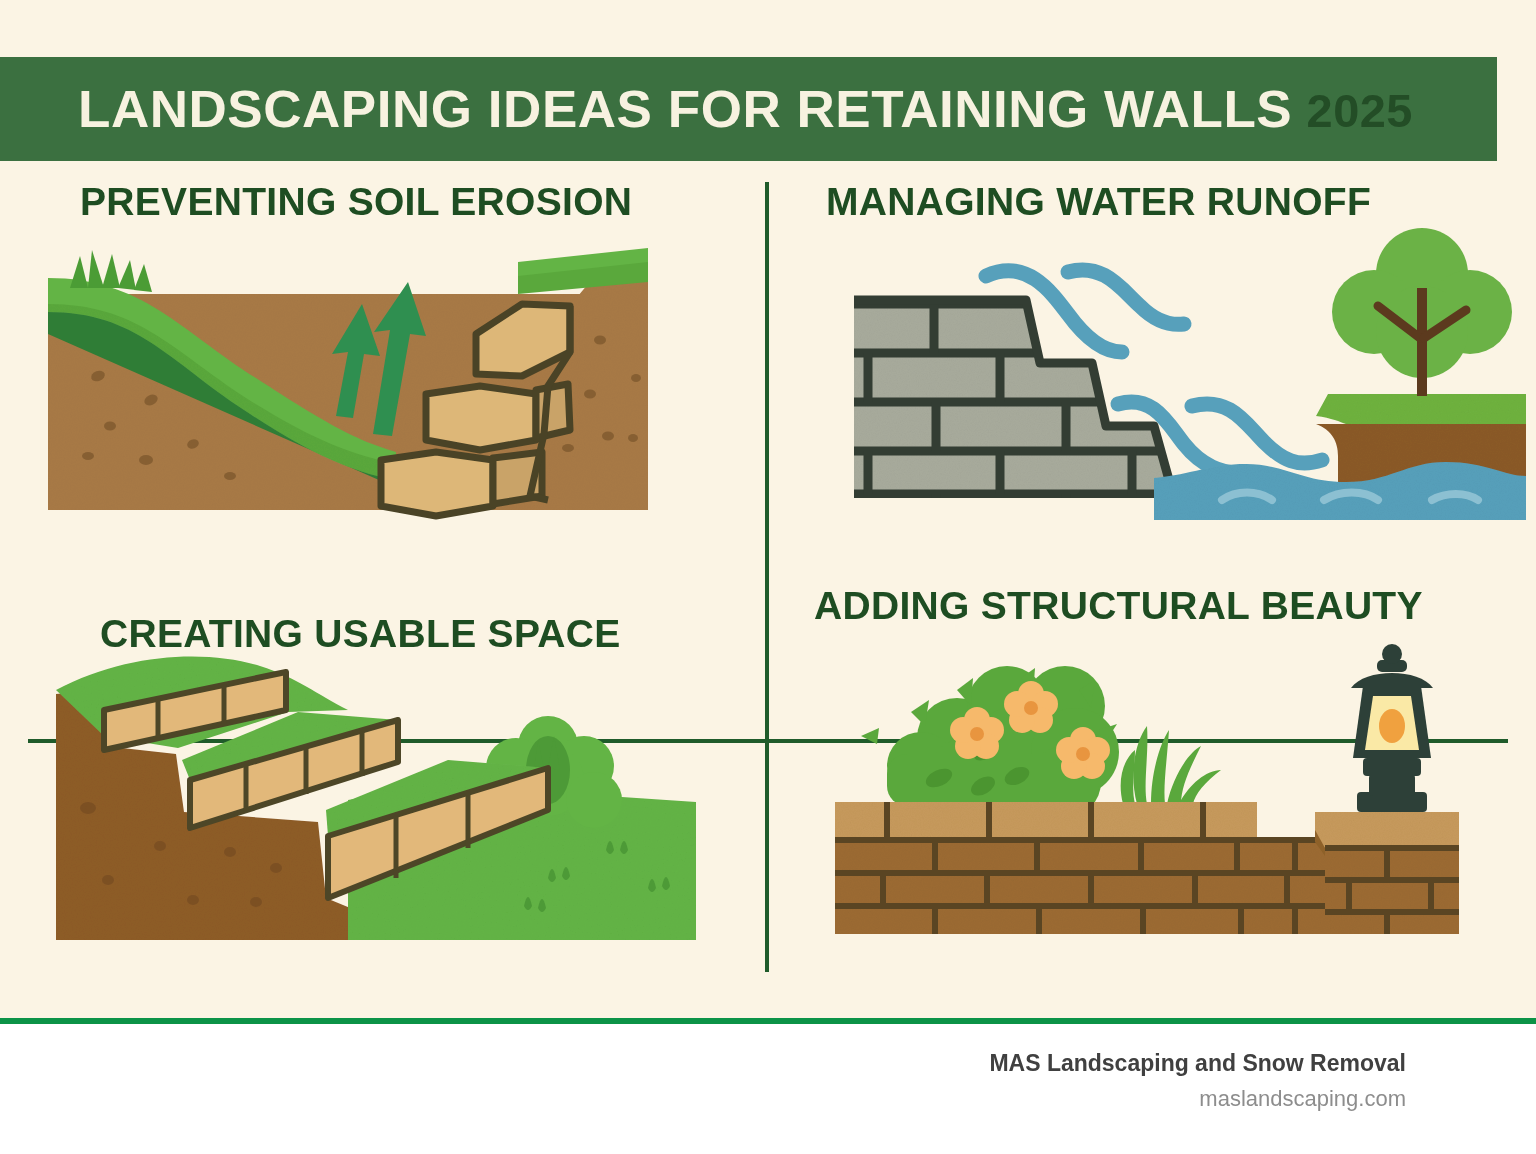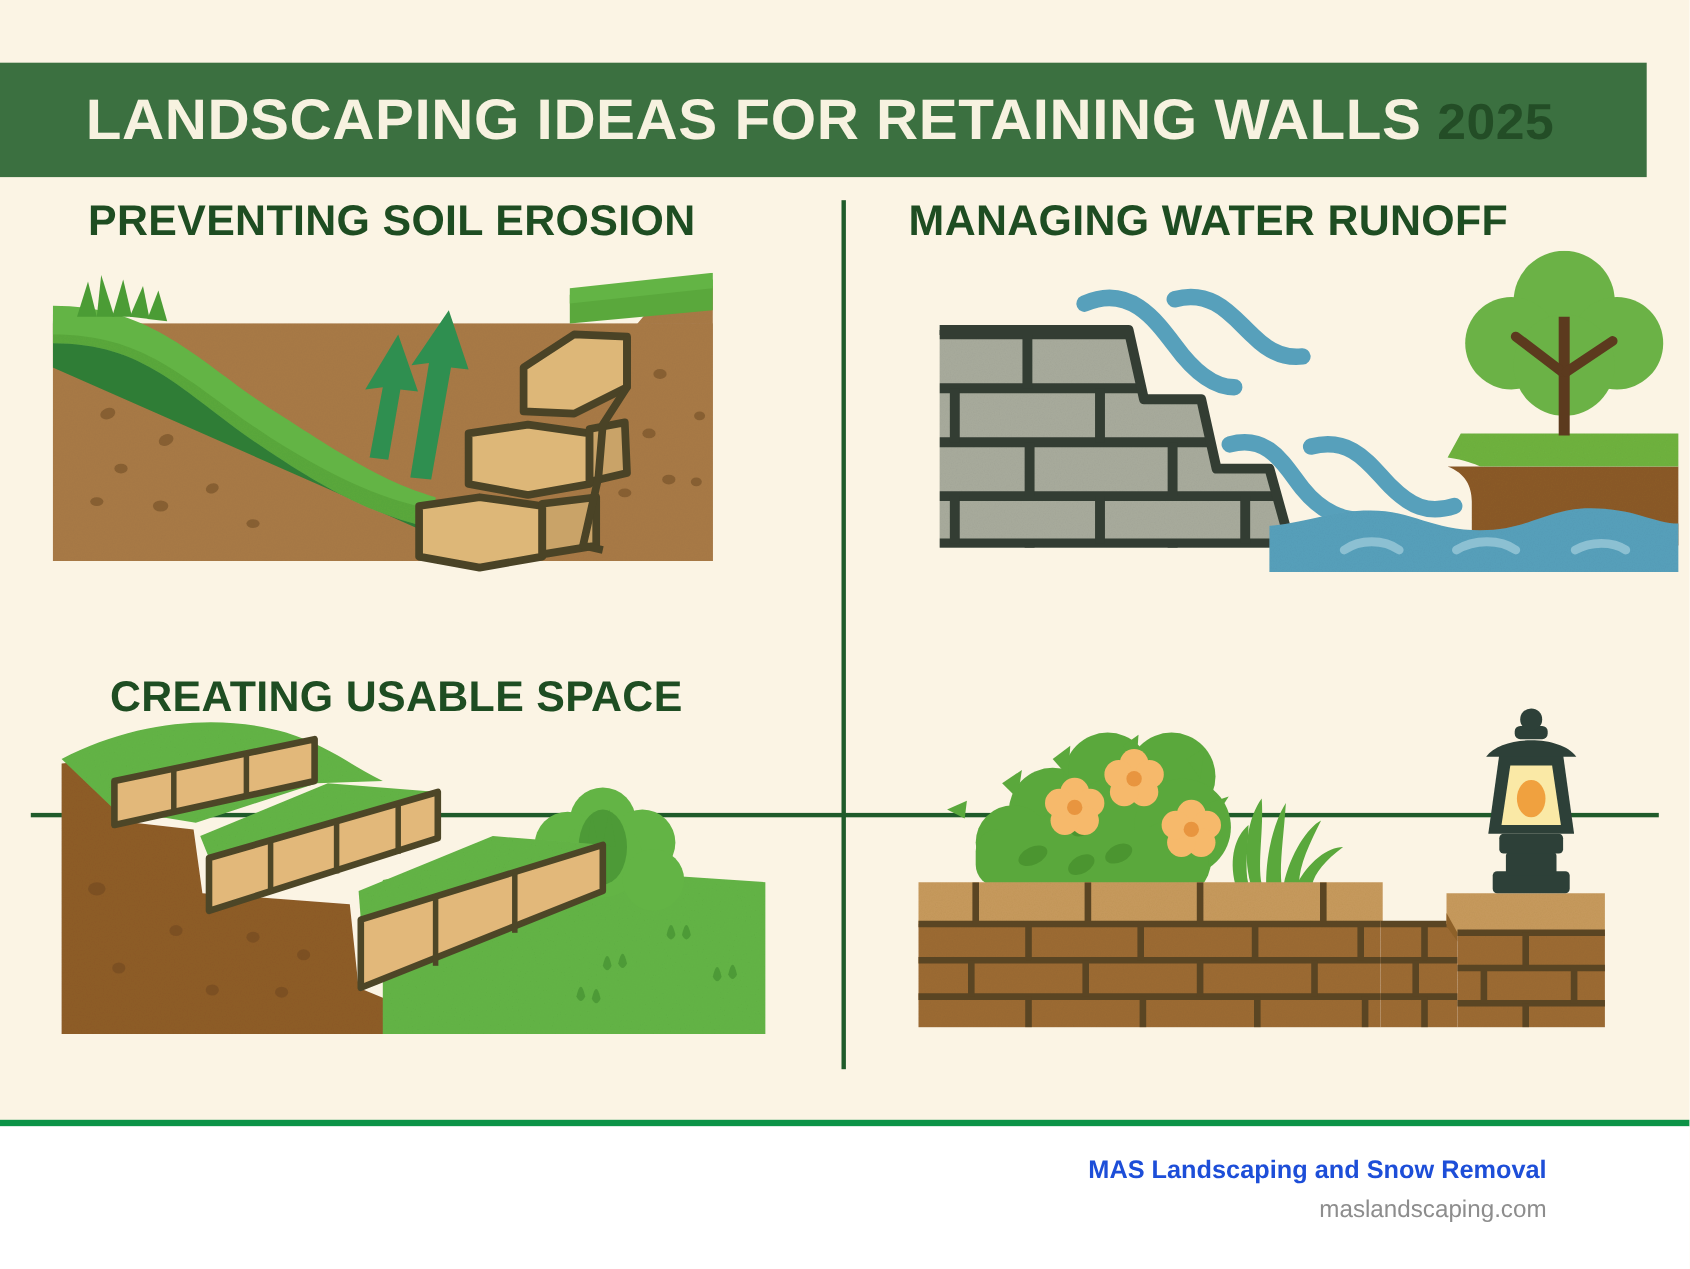--- a/index.html
+++ b/index.html
@@ -77,21 +77,21 @@
     background:#0c9347;
   }
   .footer {
     position:absolute; left:0; top:1024px; width:1536px; height:130px;
     background:#ffffff;
   }
   .footer-text {
     position:absolute; right:130px; top:26px; text-align:right;
   }
   .footer-company {
-    font-size:23px; font-weight:bold; color:#1d4ed8;
+    font-size:23px; font-weight:bold; color:#404040;
     font-family:"Liberation Sans", sans-serif; white-space:nowrap;
   }
   .footer-url {
     font-size:22px; color:#8d8d8d; margin-top:9px;
     font-family:"Liberation Sans", sans-serif; white-space:nowrap;
   }
 </style>
 </head>
 <body>
 
@@ -333,20 +333,21 @@
               <g stroke="#4d4627" stroke-width="5">
                 <line x1="110" y1="48" x2="110" y2="88"></line>
                 <line x1="176" y1="34" x2="176" y2="74"></line>
               </g>
             </g>
           </svg>
         </div>
       </div>
 
       <div class="panel p4">
+        <div class="panel-heading h4">ADDING STRUCTURAL BEAUTY</div>
         <div class="art a4">
           <svg viewBox="0 0 660 300" width="660" height="300">
             <defs>
               <filter id="grain4" x="0" y="0" width="100%" height="100%">
                 <feTurbulence type="fractalNoise" baseFrequency="0.9" numOctaves="3" result="n"></feTurbulence>
                 <feColorMatrix in="n" type="saturate" values="0"></feColorMatrix>
                 <feComponentTransfer>
                     <feFuncA type="linear" slope="0.13"></feFuncA>
                   </feComponentTransfer>
                 <feComposite operator="in" in2="SourceGraphic"></feComposite>

